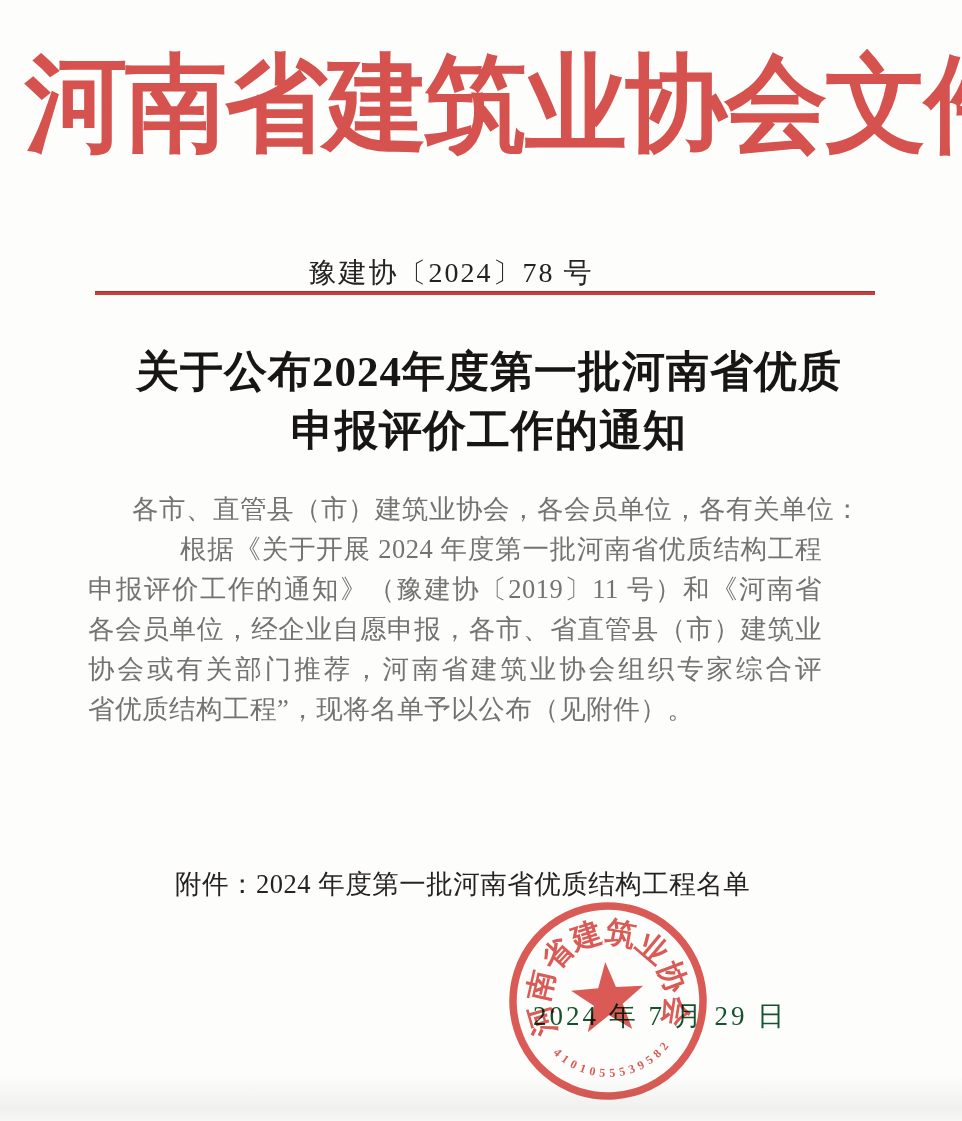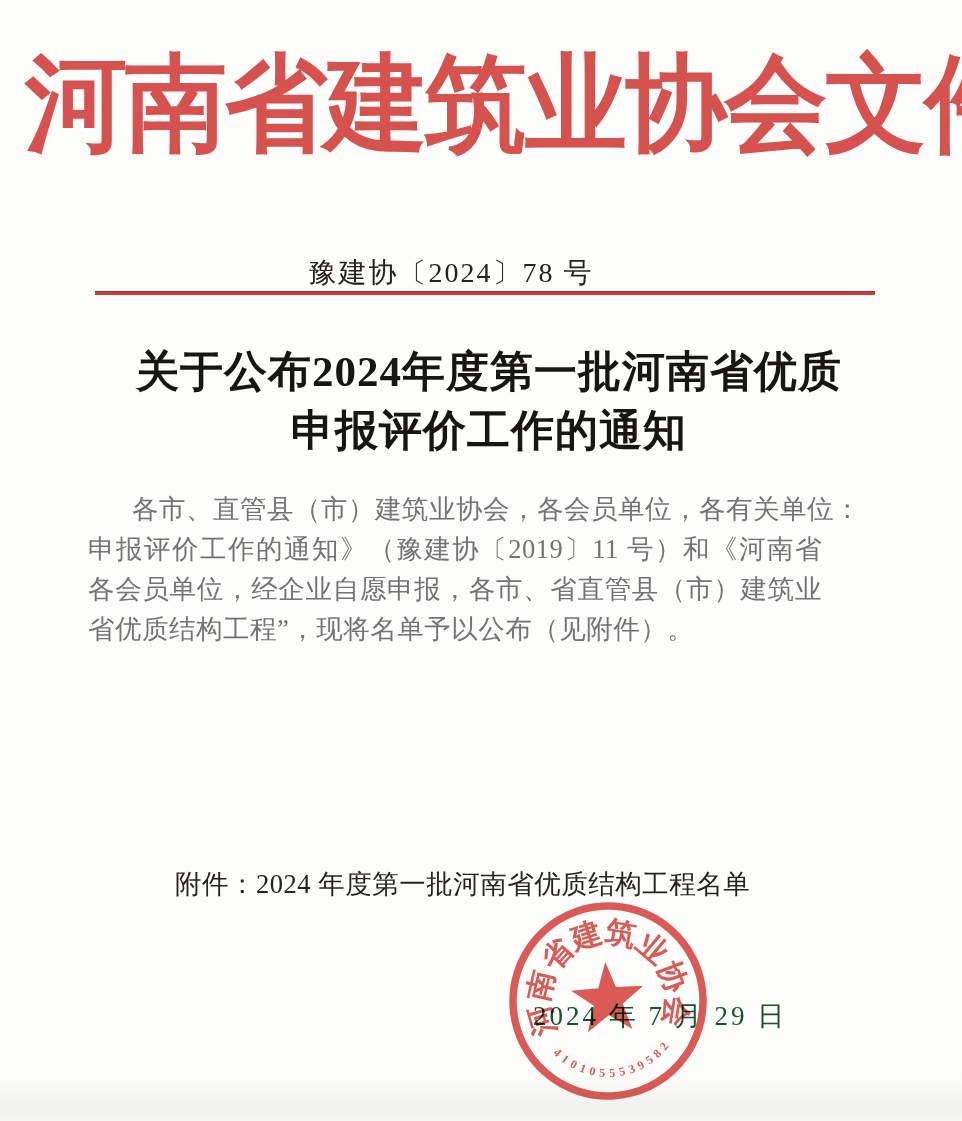--- a/index.html
+++ b/index.html
@@ -111,22 +111,24 @@
 
   <div class="red-rule"></div>
 
   <div class="doc-title">
     <div>关于公布2024年度第一批河南省优质</div>
     <div>申报评价工作的通知</div>
   </div>
 
   <div class="body-block">
     <div class="body-line salutation">各市、直管县（市）建筑业协会，各会员单位，各有关单位：</div>
+    <div class="body-line justify indent">根据《关于开展 2024 年度第一批河南省优质结构工程</div>
     <div class="body-line justify">申报评价工作的通知》（豫建协〔2019〕11 号）和《河南省</div>
     <div class="body-line justify">各会员单位，经企业自愿申报，各市、省直管县（市）建筑业</div>
+    <div class="body-line justify">协会或有关部门推荐，河南省建筑业协会组织专家综合评</div>
     <div class="body-line">省优质结构工程”，现将名单予以公布（见附件）。</div>
   </div>
 
   <div class="attachment">附件：2024 年度第一批河南省优质结构工程名单</div>
 
   <div class="doc-date">2024 年 7 月 29 日</div>
 
   <svg class="seal" viewBox="0 0 200 200" aria-hidden="true">
     <defs>
       <path id="sealTopArc" d="M 47.6 126.7 A 58.8 58.8 0 1 1 152.4 126.7" fill="none"></path>

